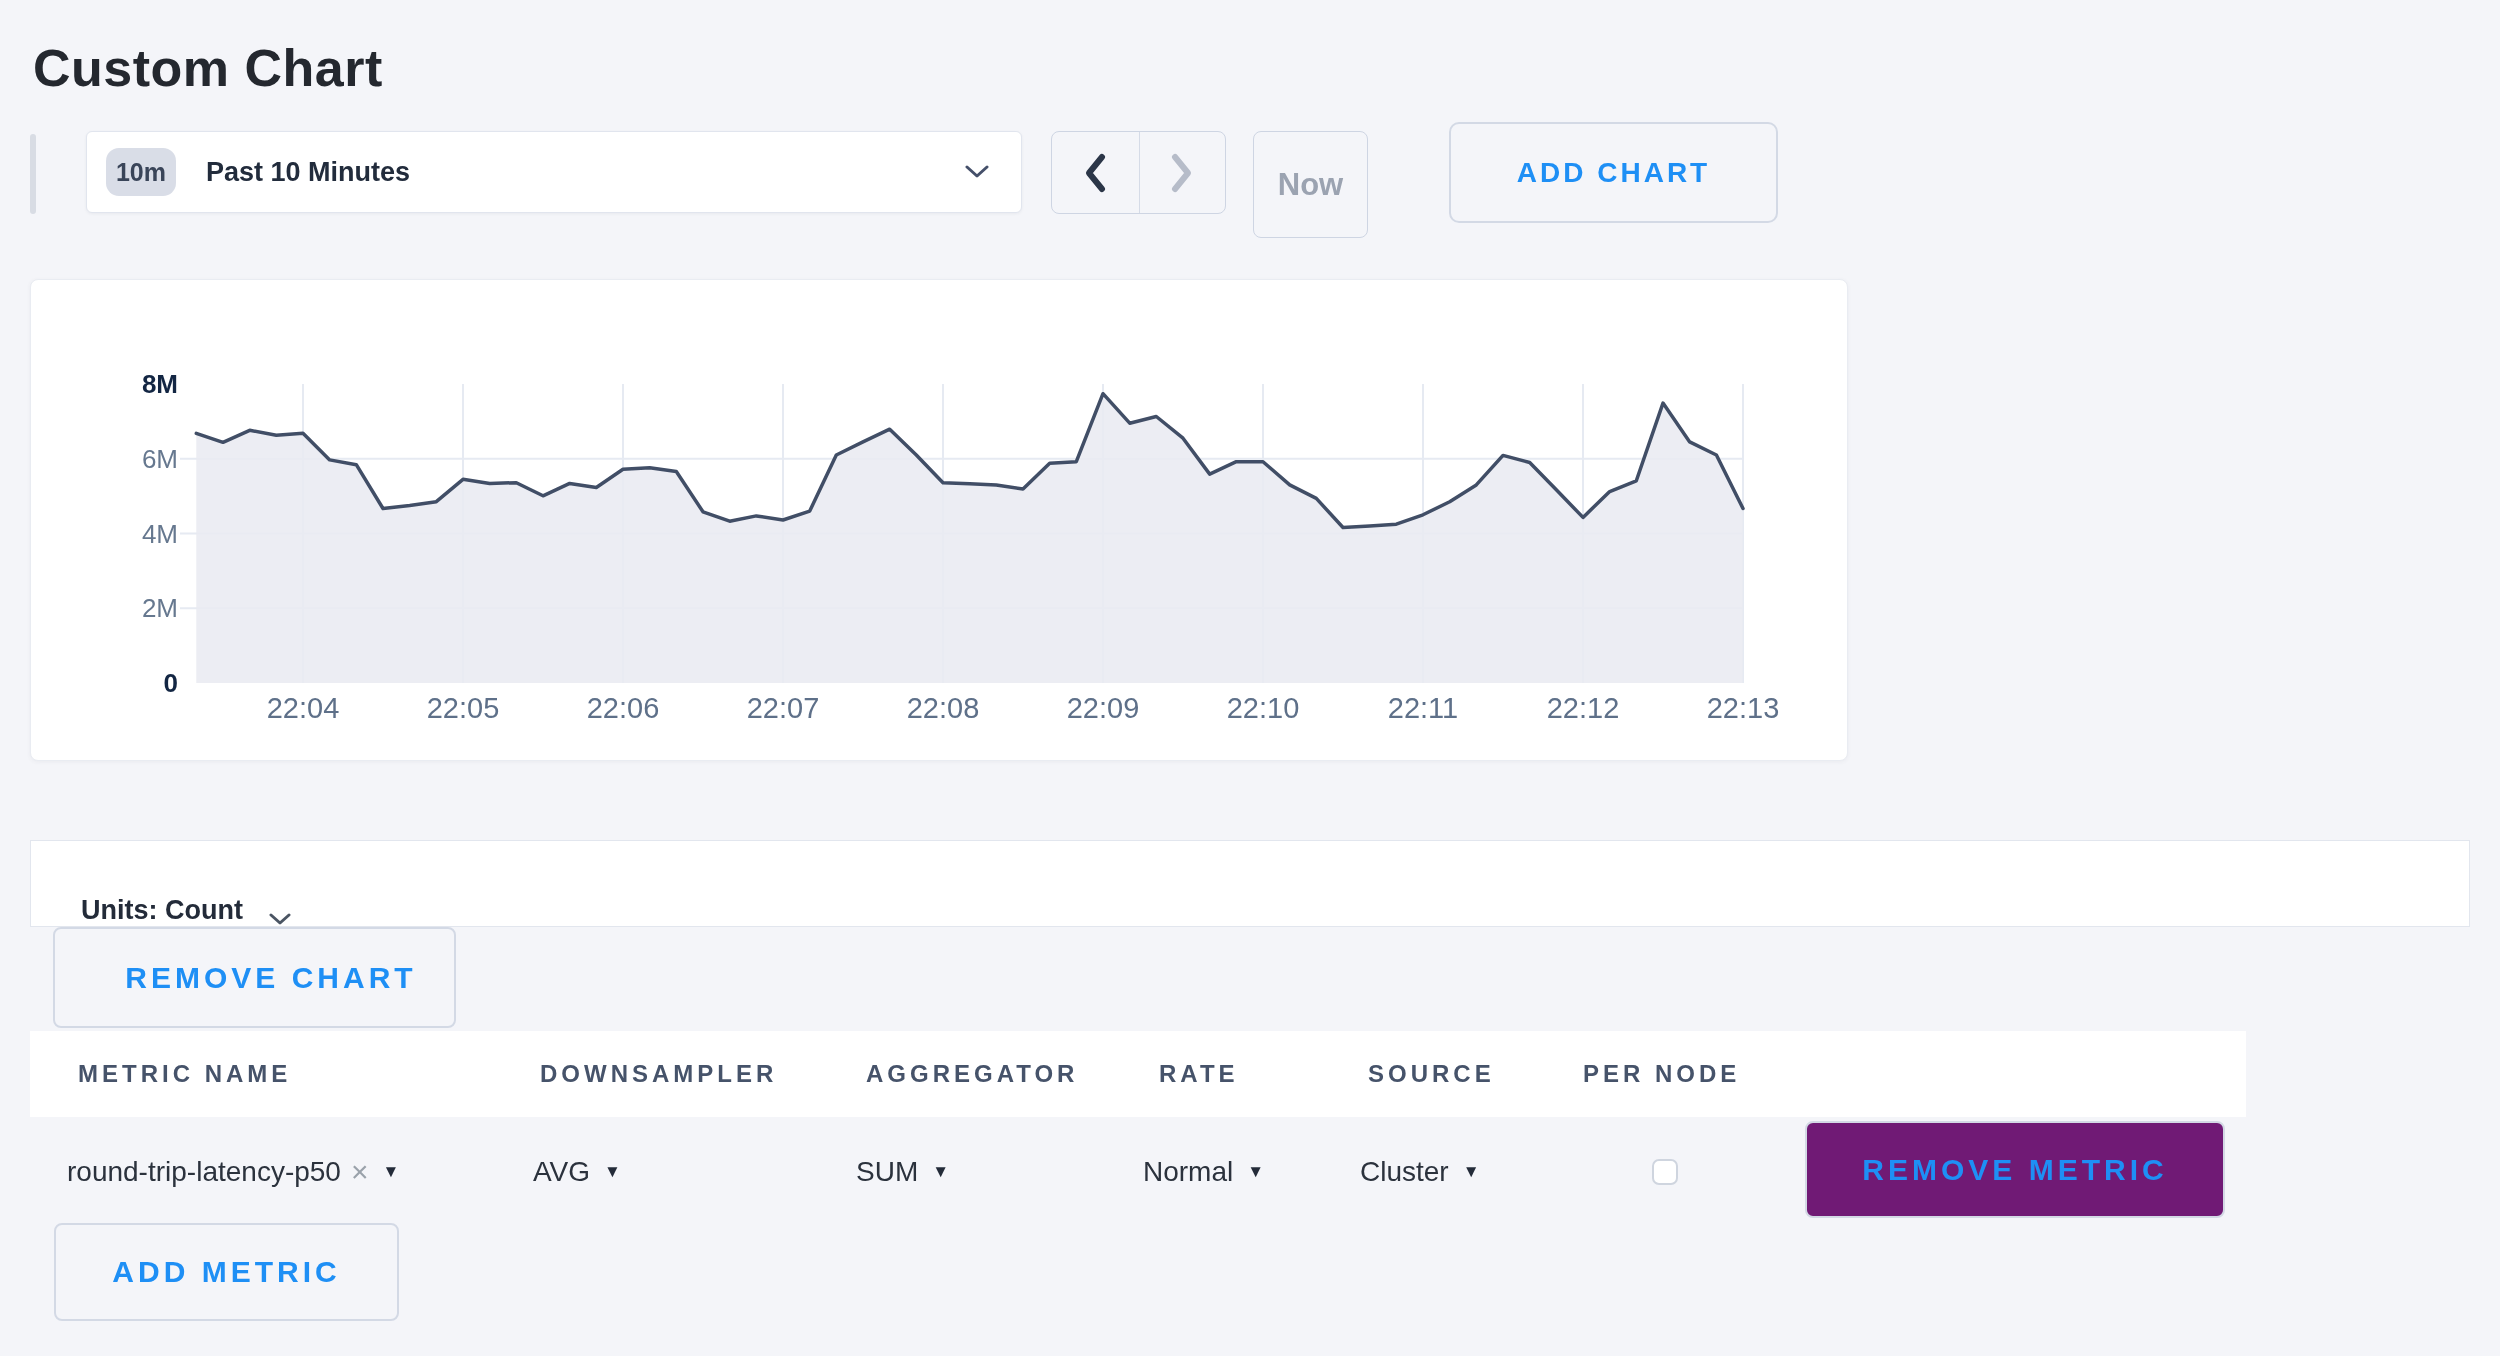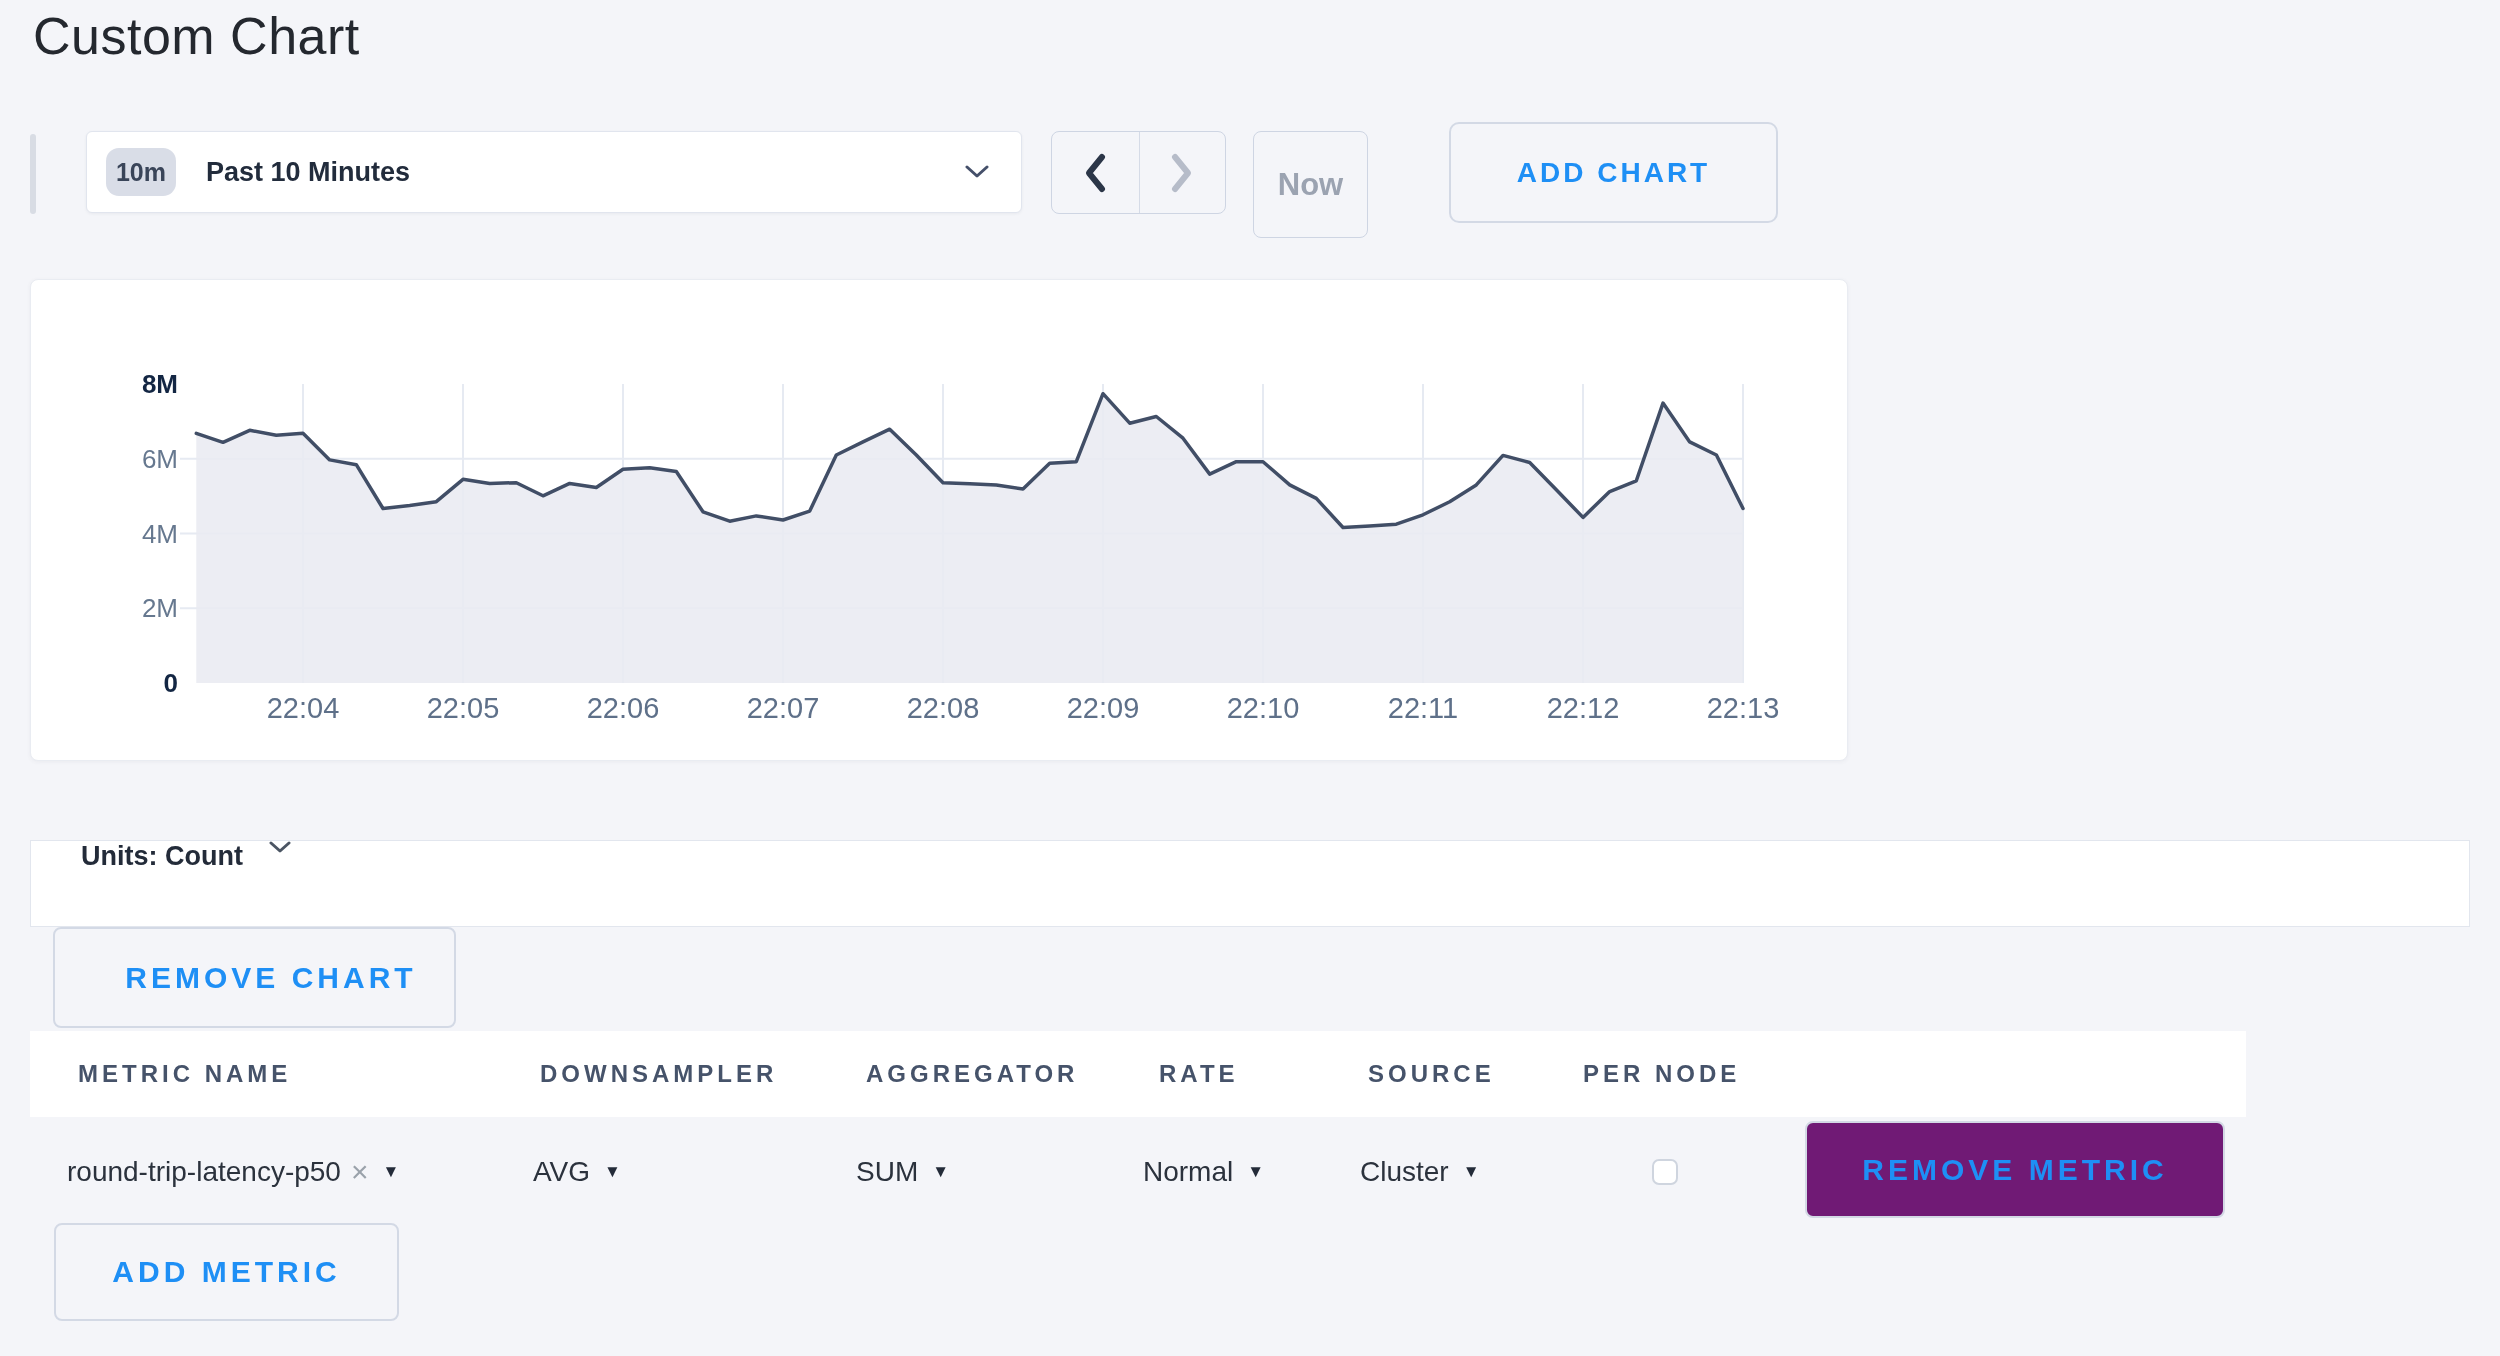--- a/index.html
+++ b/index.html
@@ -8,22 +8,22 @@
     position:relative;
     background:#f4f5f9;
     font-family:"Liberation Sans", sans-serif;
     color:#2a323e;
     overflow:hidden;
   }
   .abs { position:absolute; }
 
   
   #page-title {
-    left:33px; top:6px;
-    font-size:52px; font-weight:400; color:#24282f; letter-spacing:.5px;
+    left:33px; top:38px;
+    font-size:52px; font-weight:700; color:#24282f; letter-spacing:.5px;
   }
 
   
   #left-accent {
     left:30px; top:134px; width:6px; height:80px;
     background:#d8dce4; border-radius:3px;
   }
   #time-dropdown {
     left:86px; top:131px; width:936px; height:82px;
     background:#ffffff; border:1.5px solid #e1e5ee; border-radius:6px;
@@ -64,21 +64,21 @@
   #chart-svg { position:absolute; left:0; top:0; }
   text { font-family:"Liberation Sans", sans-serif; }
   .ytick      { font-size:26px; fill:#66788f; }
   .ytick-strong { font-size:26px; font-weight:700; fill:#132643; }
   .xtick      { font-size:29px; fill:#5e7089; }
 
   
   #units-bar {
     left:30px; top:840px; width:2440px; height:87px;
     background:#ffffff; border:1.5px solid #e2e6ee;
-    display:flex; align-items:flex-start; cursor:pointer;
+    display:flex; align-items:flex-end; cursor:pointer;
   }
   #units-label { margin-left:50px; font-size:27px; font-weight:700; color:#232b39; }
   #units-chevron { margin-left:26px; }
 
   #remove-chart-button { left:53px; top:927px; width:403px; height:101px; font-size:30px;padding-left:33px; }
 
   
   #table-header {
     left:30px; top:1031px; width:2216px; height:86px; background:#ffffff;
   }

